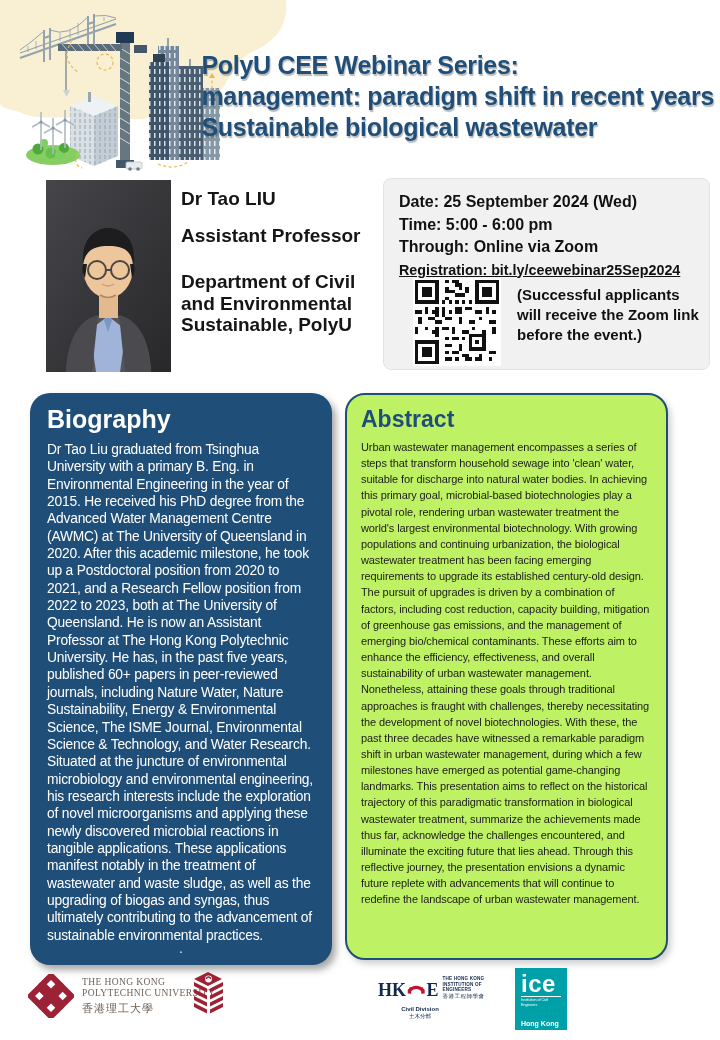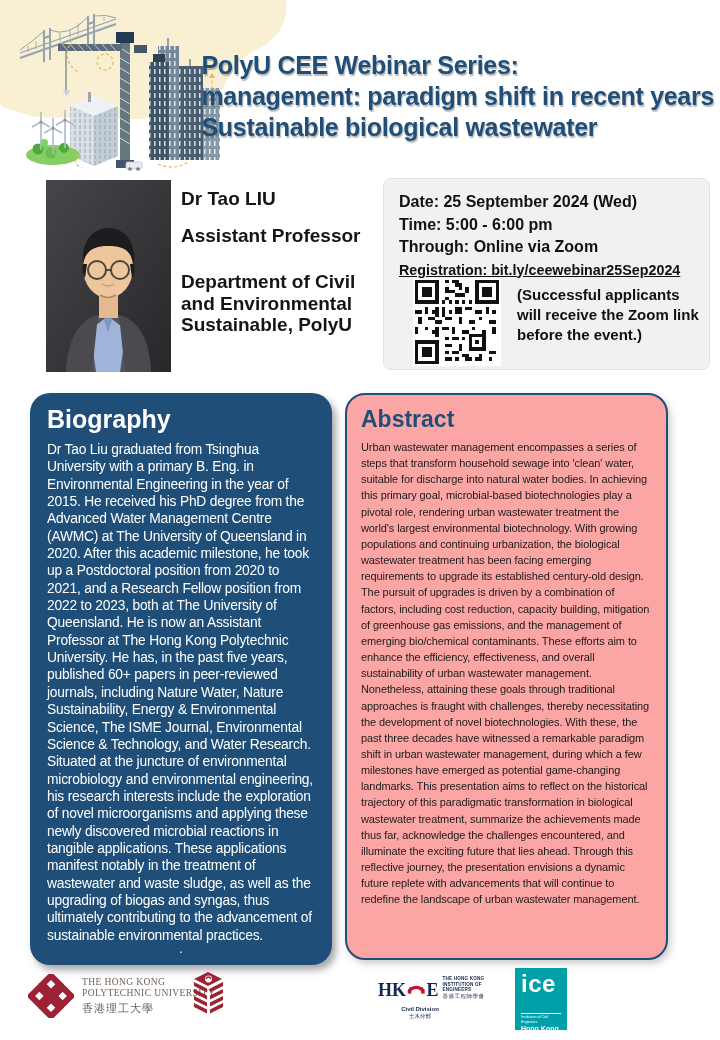--- a/index.html
+++ b/index.html
@@ -38,21 +38,21 @@
     position:absolute; left:30px; top:393px; width:302px; height:572px;
     background:#1F4E79; border-radius:20px; color:#fff;
     box-shadow:4px 5px 7px rgba(95,95,95,.55);
     padding:10px 17px;
   }
   .bio-heading { font-size:25px; font-weight:bold; margin:2px 0 7px; }
   .bio-body { font-size:13.8px; line-height:17.35px; letter-spacing:-0.2px; }
   .bio-dot { text-align:center; font-size:12px; line-height:10px; }
   .abs-box {
     position:absolute; left:345px; top:393px; width:323px; height:567px;
-    background:#fca5a5; border:2.5px solid #1F4E79; border-radius:20px;
+    background:#bef264; border:2.5px solid #1F4E79; border-radius:20px;
     box-shadow:3px 4px 6px rgba(120,120,120,.35);
     padding:9px 14px;
   }
   .abs-heading { color:#1F4E79; font-size:23px; font-weight:bold; margin:2px 0 6px; }
   .abs-body p { font-size:11px; line-height:16.15px; color:#1b1b1b; letter-spacing:-0.1px; }
   
   .footer { position:absolute; left:0; top:966px; width:720px; height:74px; }
   .logo-polyu { position:absolute; left:28px; top:8px; display:flex; align-items:center; }
   .polyu-knot { width:46px; height:44px; }
   .polyu-text { margin-left:8px; color:#6F6259; font-family:"Liberation Serif","DejaVu Serif",serif; }
@@ -72,21 +72,21 @@
   .hkie-side .t { font-size:4.6px; line-height:5.6px; font-weight:bold; letter-spacing:0.2px; }
   .hkie-side .c { font-size:5.5px; line-height:7px; letter-spacing:0.5px; }
   .hkie-div { margin-top:4px; margin-left:18px; color:#13294B; text-align:center; width:48px; }
   .hkie-div .d1 { font-size:6px; line-height:7px; font-weight:bold; }
   .hkie-div .d2 { font-size:5.5px; line-height:7px; }
   .logo-ice {
     position:absolute; left:515px; top:2px; width:52px; height:62px;
     background:#00A0A8; color:#fff; padding:5px 6px 3px;
     display:flex; flex-direction:column;
   }
-  .ice-word { font-size:24px; font-weight:bold; line-height:22px; letter-spacing:0.5px; border-bottom:1.5px solid #fff; padding-bottom:18px; }
+  .ice-word { font-size:24px; font-weight:bold; line-height:22px; letter-spacing:0.5px; border-bottom:1.5px solid #fff; padding-bottom:1px; }
   .ice-sub { font-size:3.6px; line-height:5px; margin-top:1px; }
   .ice-region { font-size:7px; font-weight:bold; margin-top:auto; }
 </style>
 </head>
 <body>
 
 <div class="page">
 
   <svg class="blob-svg" viewBox="0 0 300 135" preserveAspectRatio="none">
     <path fill="#F9EFD2" d="M0,0 L286,0 C288,20 281,38 256,50 C236,60 233,72 224,86

